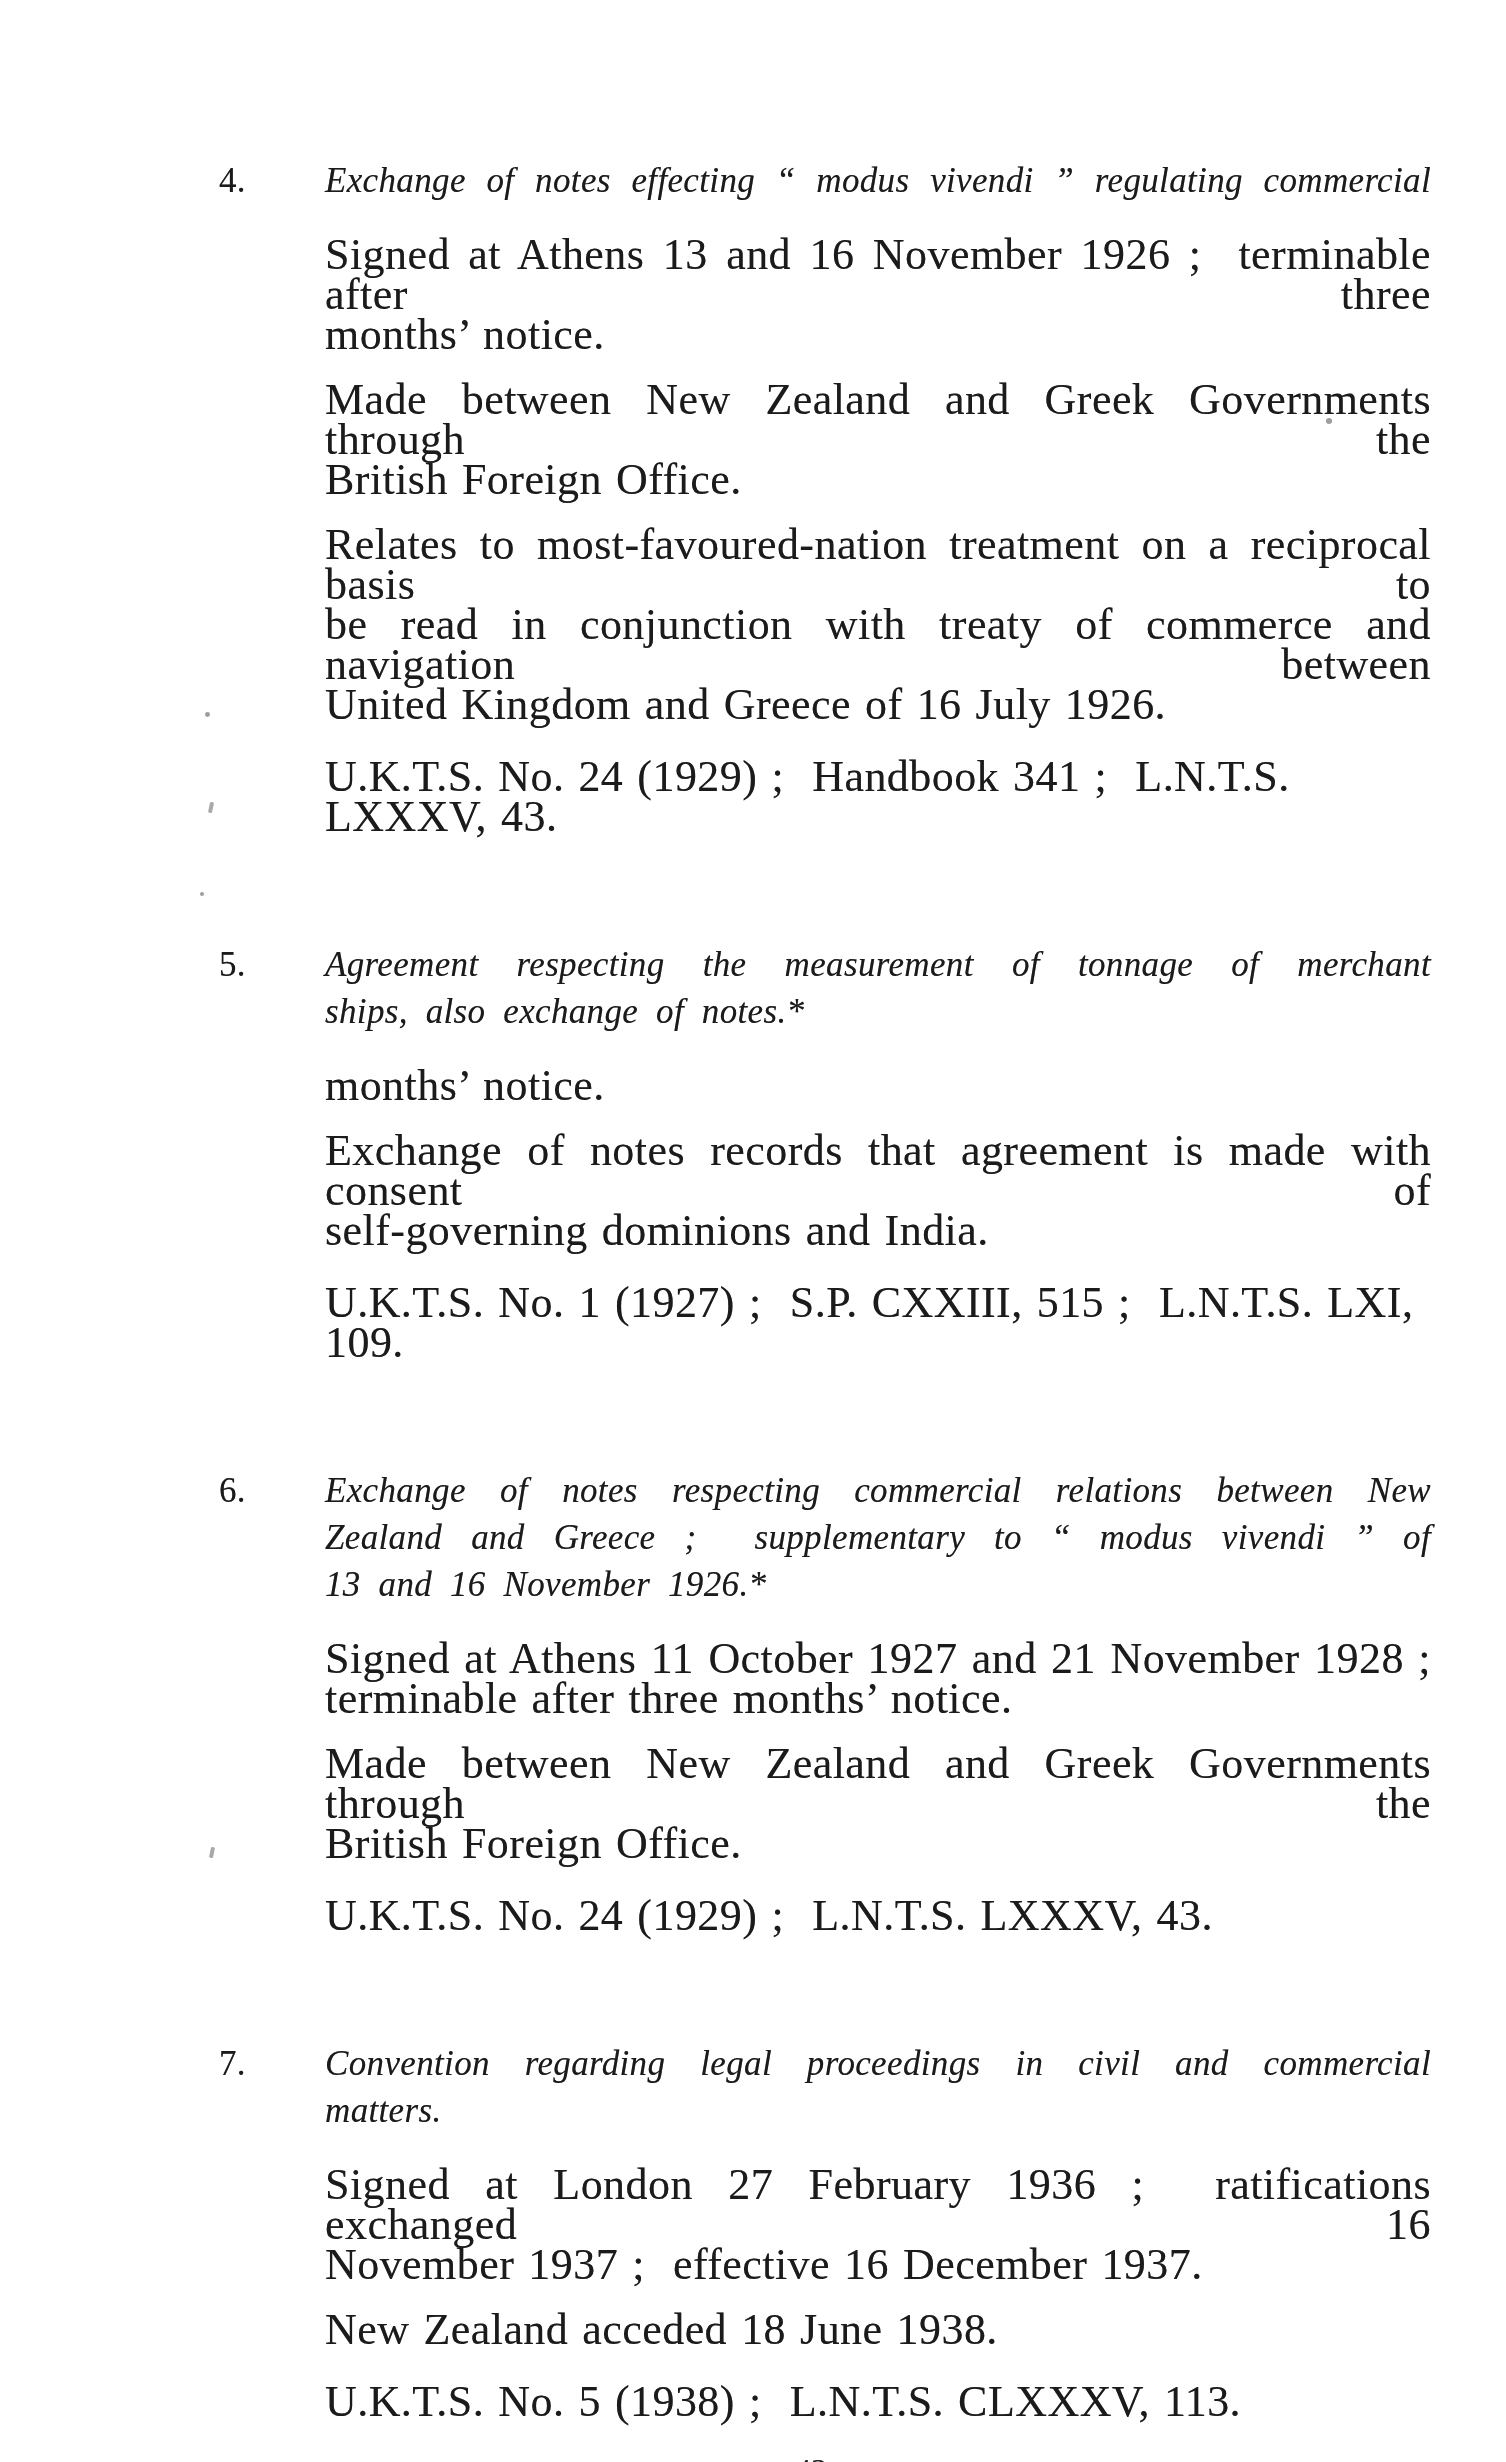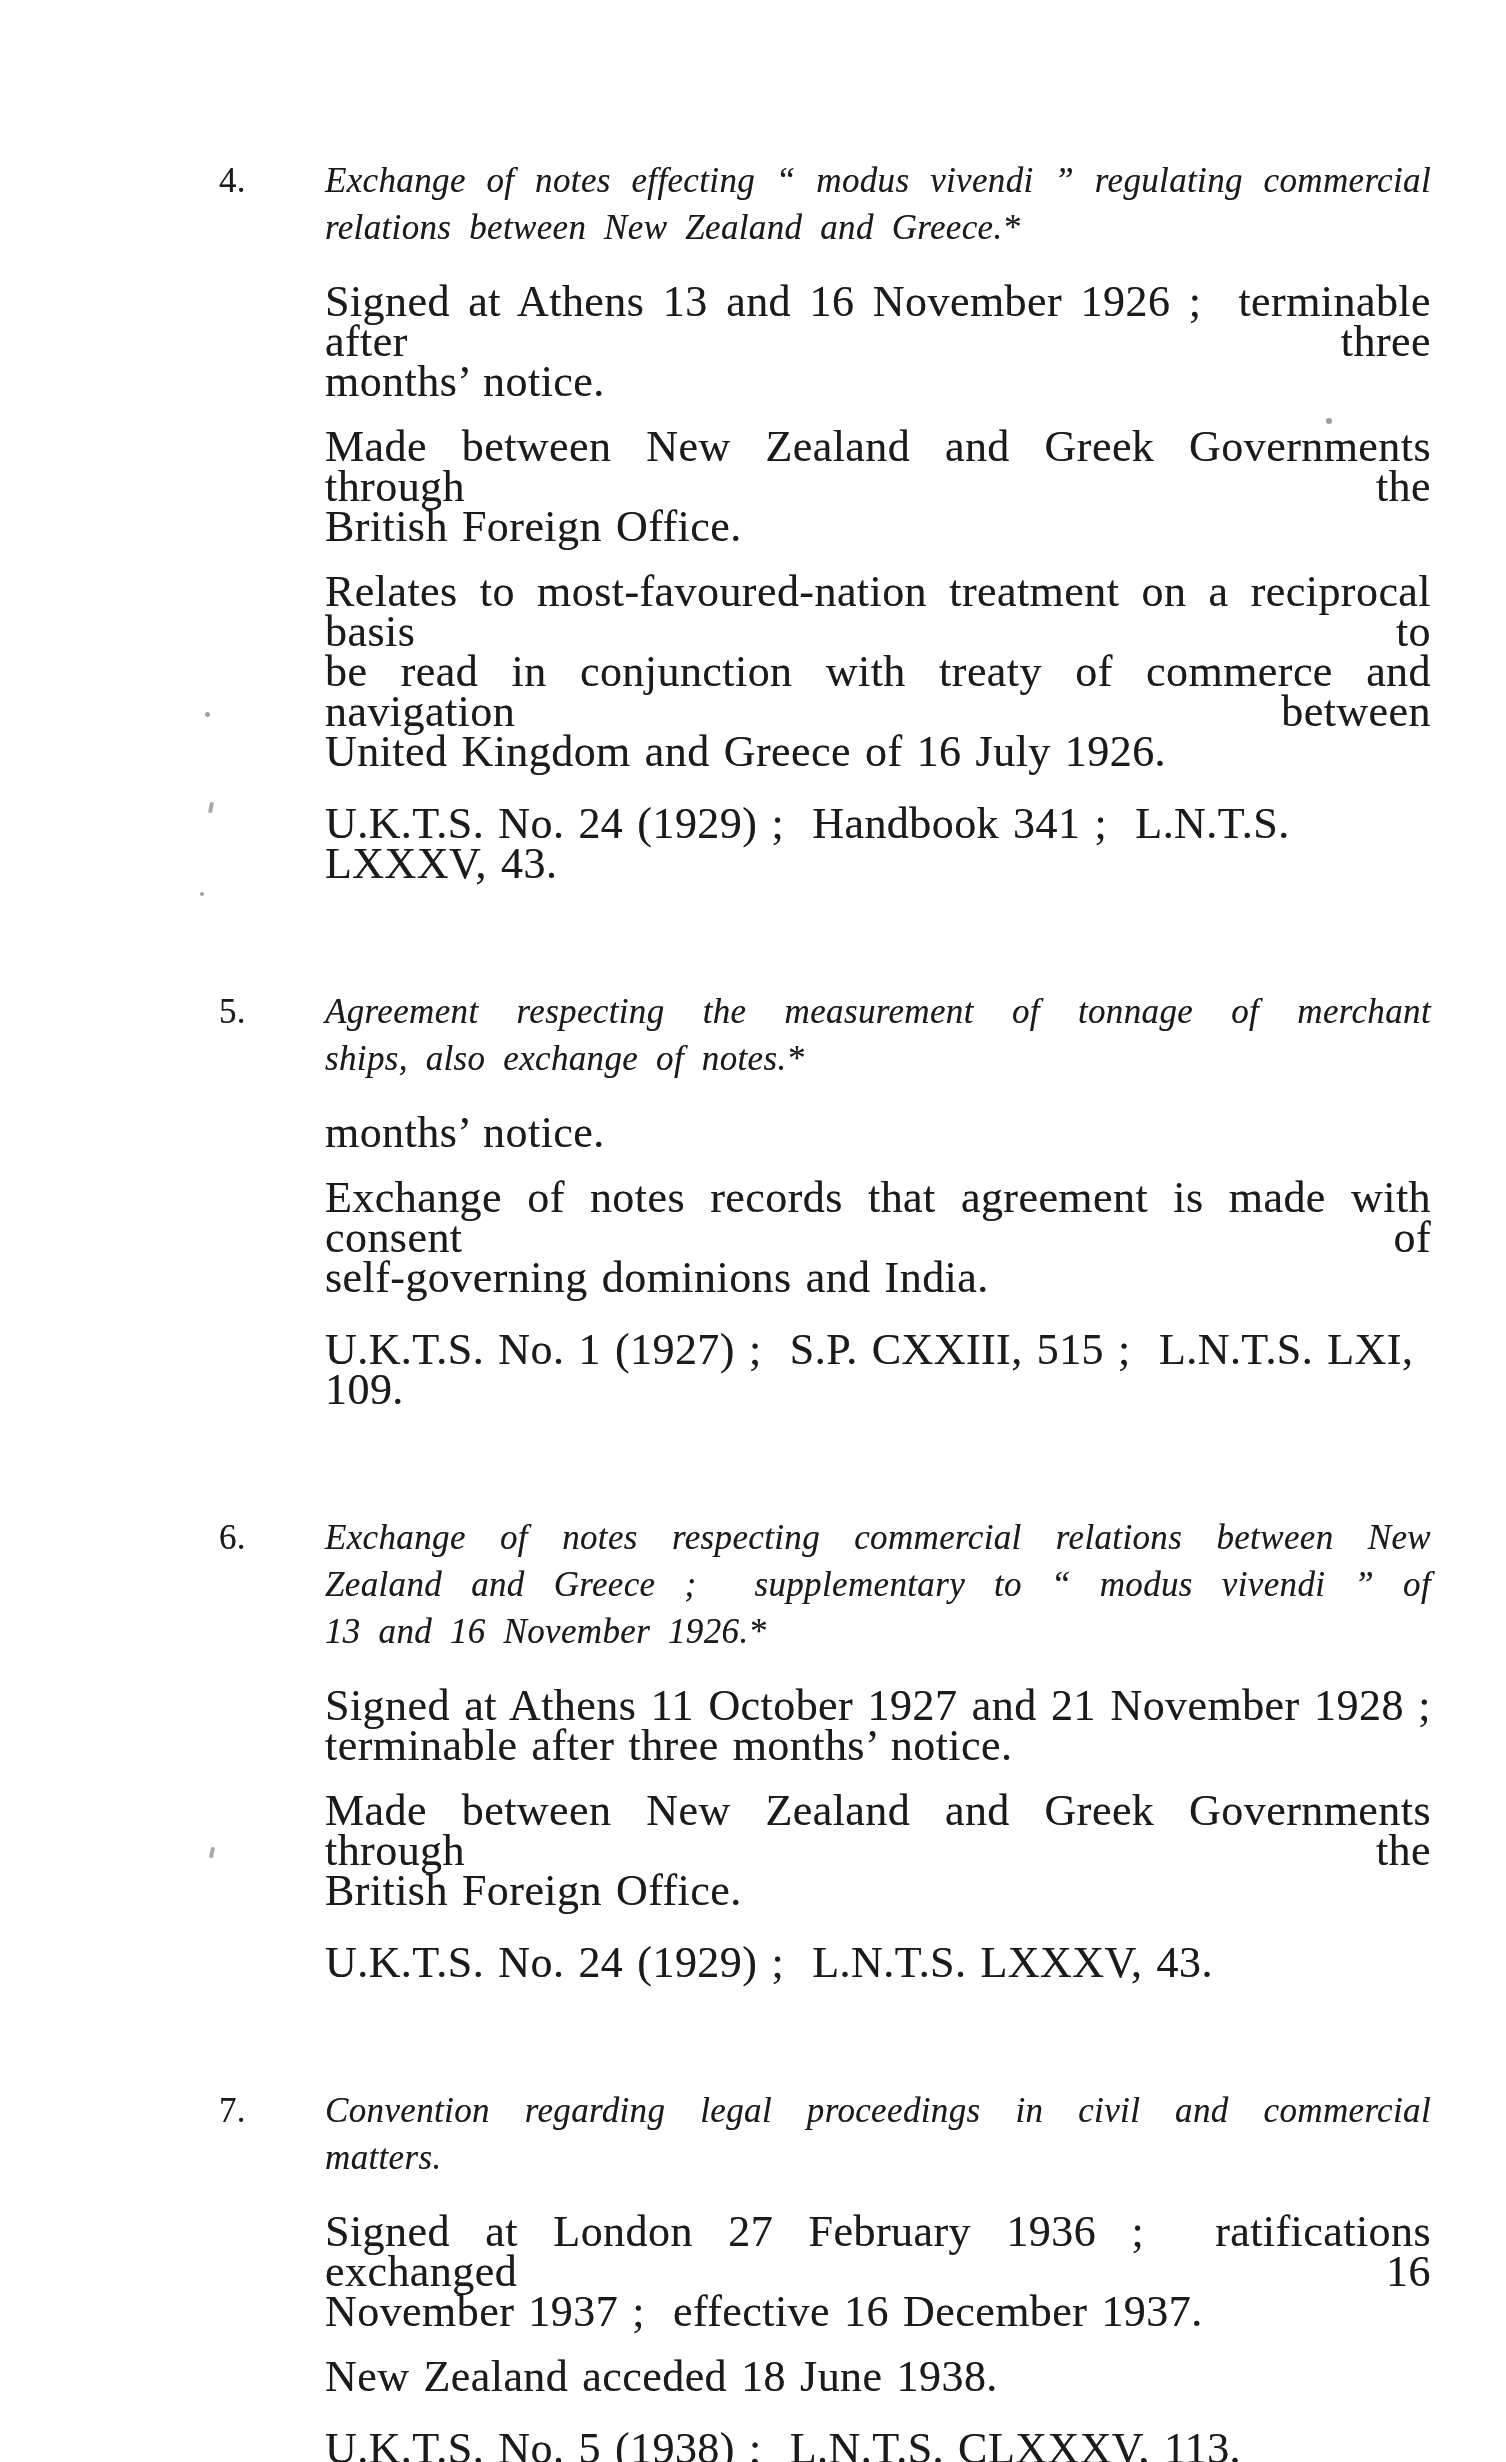--- a/index.html
+++ b/index.html
@@ -89,21 +89,20 @@
 <body>
 
 <div class="page">
 
   <main class="column">
 
     <section class="entry">
       <div class="heading">
         <span class="num">4.</span>
         <div class="hline just">Exchange of notes effecting “ modus vivendi ” regulating commercial</div>
-        <div class="hline">relations between New Zealand and Greece.*</div>
       </div>
       <div class="para">
         <div class="bline just">Signed at Athens 13 and 16 November 1926 ;  terminable after three</div>
         <div class="bline">months’ notice.</div>
       </div>
       <div class="para">
         <div class="bline just">Made between New Zealand and Greek Governments through the</div>
         <div class="bline">British Foreign Office.</div>
       </div>
       <div class="para">

